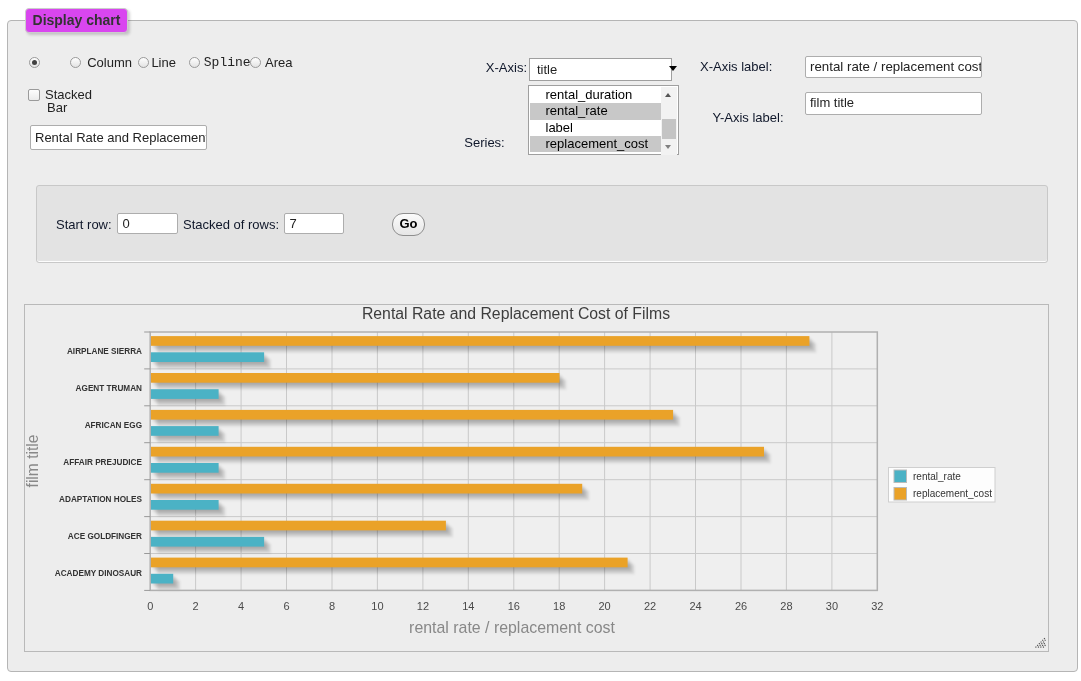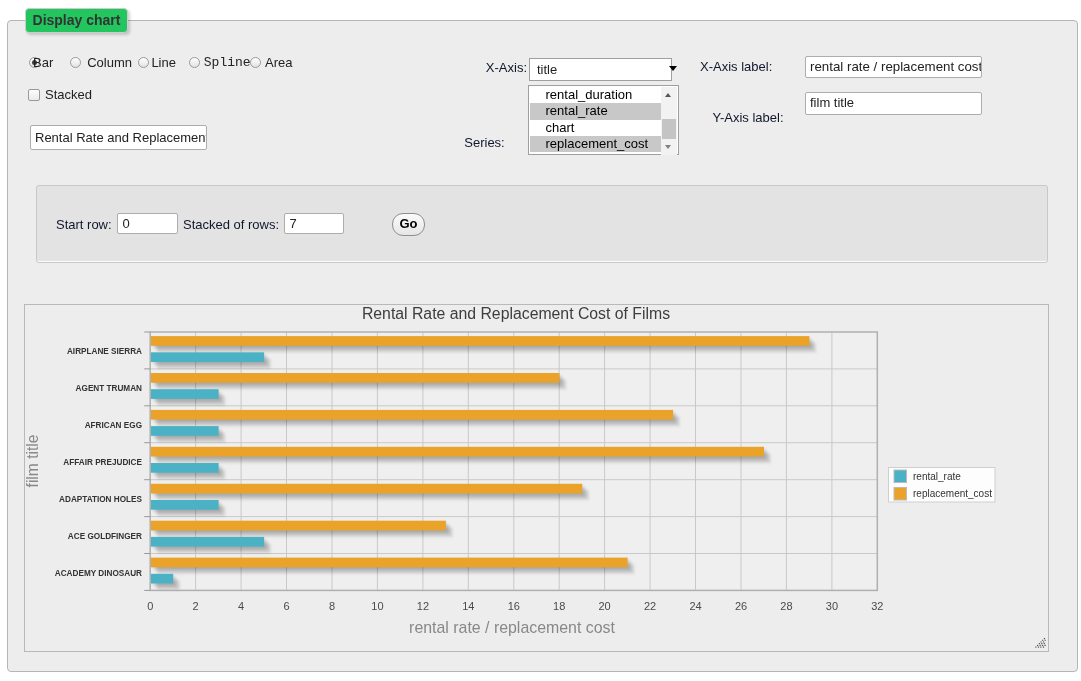--- a/index.html
+++ b/index.html
@@ -1,20 +1,20 @@
 <!DOCTYPE html>
 <html><head>
 <meta charset="utf-8">
 <style>
 * { margin:0; padding:0; box-sizing:border-box; }
 html,body { background:#fff; width:1081px; height:681px; }
 #page { position:relative; width:1081px; height:681px; font-family:"Liberation Sans",sans-serif; font-size:13px; color:#222; overflow:hidden; }
 .abs { position:absolute; }
 #fieldset { left:7px; top:20px; width:1071px; height:652px; background:#ededed; border:1px solid #b5b5b5; border-radius:4px; }
-#legendbox { left:25px; top:8px; width:103px; height:25px; background:#22c55e; border:1px solid #ccc; border-radius:4px; box-shadow:2px 2px 3px rgba(0,0,0,0.18); font-weight:bold; font-size:14px; color:#333; text-align:center; line-height:23px; }
+#legendbox { left:25px; top:8px; width:103px; height:25px; background:#d946ef; border:1px solid #ccc; border-radius:4px; box-shadow:2px 2px 3px rgba(0,0,0,0.18); font-weight:bold; font-size:14px; color:#333; text-align:center; line-height:23px; }
 .radio { width:11px; height:11px; border-radius:50%; border:1px solid #9a9a9a; background:linear-gradient(#fefefe,#e3e3e3); top:56.5px; }
 .radio.checked::after { content:""; position:absolute; left:2px; top:2px; width:5px; height:5px; border-radius:50%; background:#414141; }
 .rlabel { top:55px; }
 #checkbox { left:27.9px; top:88.7px; width:12px; height:12px; border:1px solid #9a9a9a; border-radius:2px; background:linear-gradient(#fdfdfd,#ebebeb); }
 input, .inp { font-family:"Liberation Sans",sans-serif; font-size:13px; color:#222; background:#fff; border:1px solid #adadad; border-radius:2px; padding:0 0 0 4px; white-space:nowrap; overflow:hidden; }
 .lab { color:#0f172a; }
 #panel { left:36px; top:184.5px; width:1012px; height:78px; background:#e3e3e3; border:1px solid #c8c8c8; border-radius:3px; box-shadow:inset 0 -1px 0 rgba(255,255,255,0.9); }
 #chartbox { left:24px; top:304px; width:1025px; height:348px; background:#ededed; border:1px solid #b9b9b9; }
 #sel { left:529px; top:57.5px; width:143px; height:23px; background:#fff; border:1px solid #9f9f9f; border-radius:0; }
 #selarrow { width:0; height:0; border-left:4.6px solid transparent; border-right:4.6px solid transparent; border-top:5.2px solid #000; left:669.4px; top:65.5px; }
@@ -26,21 +26,21 @@
 .sarrow { position:absolute; left:4.5px; width:0; height:0; border-left:3.5px solid transparent; border-right:3.5px solid transparent; }
 #gobtn { left:364px; top:213px; width:33px; height:22.5px; border:1px solid #8e8e8e; border-radius:11px; background:linear-gradient(#fbfbfb,#e6e6e6); text-align:center; line-height:20.5px; color:#000; font-weight:bold;margin-left:28px; }
 </style>
 </head>
 <body>
 <div id="page">
   <div class="abs" id="fieldset"></div>
   <div class="abs" id="legendbox">Display chart</div>
 
   <div class="abs radio checked" style="left:29px;"></div>
-    <div class="abs rlabel" style="left:33px;">Bar</div>
+    <div class="abs rlabel" style="left:47px;margin-top:45px;">Bar</div>
   <div class="abs radio" style="left:70.3px;"></div>
     <div class="abs rlabel" style="left:87.2px;">Column</div>
   <div class="abs radio" style="left:138.4px;"></div>
     <div class="abs rlabel" style="left:151.4px;text-align:right;">Line</div>
   <div class="abs radio" style="left:188.9px;"></div>
     <div class="abs rlabel" style="left:203.8px;font-family:Liberation Mono, monospace;">Spline</div>
   <div class="abs radio" style="left:250.3px;"></div>
     <div class="abs rlabel" style="left:265px;">Area</div>
 
   <div class="abs" id="checkbox"></div>
@@ -50,21 +50,21 @@
 
   <div class="abs lab" style="left:442px;top:59.9px;width:85px;text-align:right;">X-Axis:</div>
   <div class="abs" id="sel">
       <span style="position:absolute;left:7px;top:3px;">title</span>
     </div>
   <div class="abs" id="selarrow"></div>
 
   <div class="abs" id="listbox">
     <div class="litem" style="top:0.6px;">rental_duration</div>
     <div class="litem lsel" style="top:16.9px;">rental_rate</div>
-    <div class="litem" style="top:33.2px;">chart</div>
+    <div class="litem" style="top:33.2px;">label</div>
     <div class="litem lsel" style="top:49.5px;">replacement_cost</div>
     <div id="sbar">
       <div class="sarrow" style="top:6px;border-bottom:4.5px solid #555;"></div>
       <div id="sthumb"></div>
       <div class="sarrow" style="bottom:6px;border-top:4.5px solid #808080;"></div>
     </div>
   </div>
   <div class="abs lab" style="left:442px;top:135px;width:85px;text-align:center;">Series:</div>
 
   <div class="abs lab" style="left:700px;top:59.3px;width:96px;text-align:left;">X-Axis label:</div>

